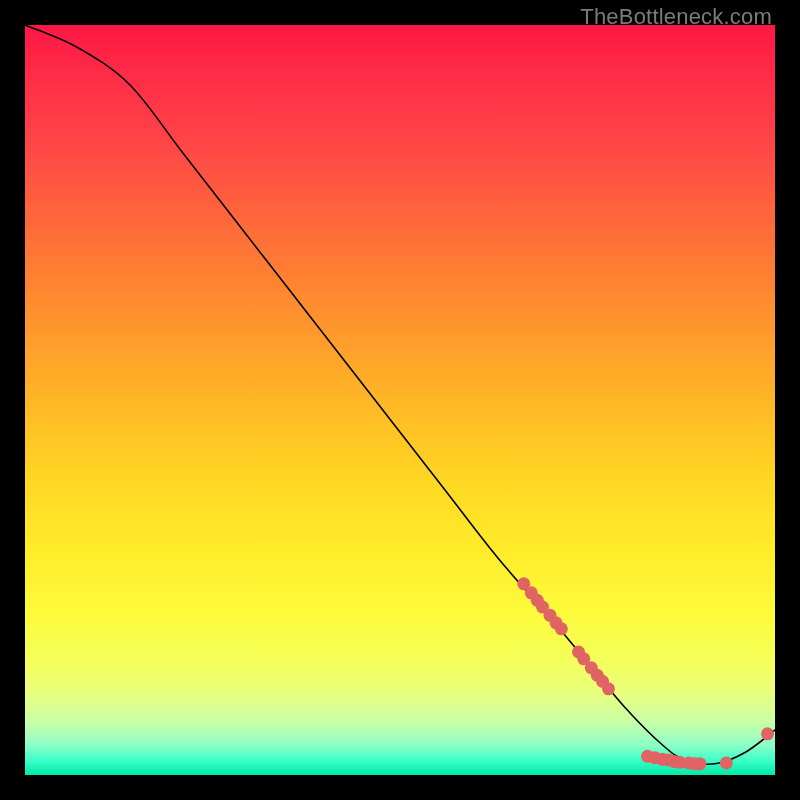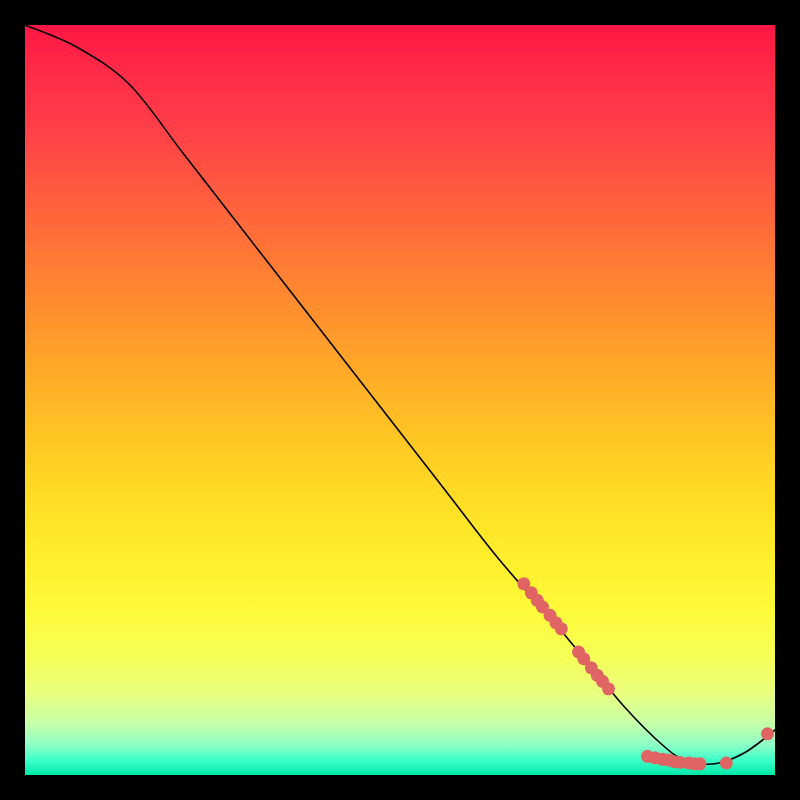--- a/index.html
+++ b/index.html
@@ -68,20 +68,21 @@
   }
   .dot {
     fill: #e06464;
     stroke: none;
   }
 </style>
 </head>
 <body>
 
 <div class="stage">
+  <div class="watermark">TheBottleneck.com</div>
 
   <div class="plot">
     <svg class="curve" viewBox="0 0 750 750" preserveAspectRatio="none">
       <path class="curve-path" id="curve-path" d="M 0.0 0.0 C 8.8 3.8, 35.0 12.5, 52.5 22.5 C 70.0 32.5, 87.5 42.5, 105.0 60.0 C 122.5 77.5, 140.0 105.0, 157.5 127.5 C 175.0 150.0, 192.5 172.5, 210.0 195.0 C 227.5 217.5, 245.0 240.0, 262.5 262.5 C 280.0 285.0, 297.5 307.5, 315.0 330.0 C 332.5 352.5, 350.0 375.0, 367.5 397.5 C 385.0 420.0, 402.5 442.5, 420.0 465.0 C 437.5 487.5, 455.0 511.3, 472.5 532.5 C 490.0 553.8, 510.0 575.0, 525.0 592.5 C 540.0 610.0, 550.0 622.5, 562.5 637.5 C 575.0 652.5, 587.5 668.8, 600.0 682.5 C 612.5 696.3, 627.5 711.3, 637.5 720.0 C 647.5 728.8, 651.3 731.9, 660.0 735.0 C 668.8 738.1, 680.0 740.0, 690.0 738.8 C 700.0 737.5, 710.0 733.1, 720.0 727.5 C 730.0 721.9, 745.0 708.8, 750.0 705.0" style="stroke: rgb(0, 0, 0);"></path>
       <g id="dots">
           <circle cx="498.8" cy="558.8" r="6.5" class="dot" style="fill: rgb(224, 100, 100);"></circle>
           <circle cx="506.3" cy="567.8" r="6.5" class="dot" style="fill: rgb(224, 100, 100);"></circle>
           <circle cx="512.3" cy="575.3" r="6.5" class="dot" style="fill: rgb(224, 100, 100);"></circle>
           <circle cx="517.5" cy="582.0" r="6.5" class="dot" style="fill: rgb(224, 100, 100);"></circle>
           <circle cx="525.0" cy="590.3" r="6.5" class="dot" style="fill: rgb(224, 100, 100);"></circle>

